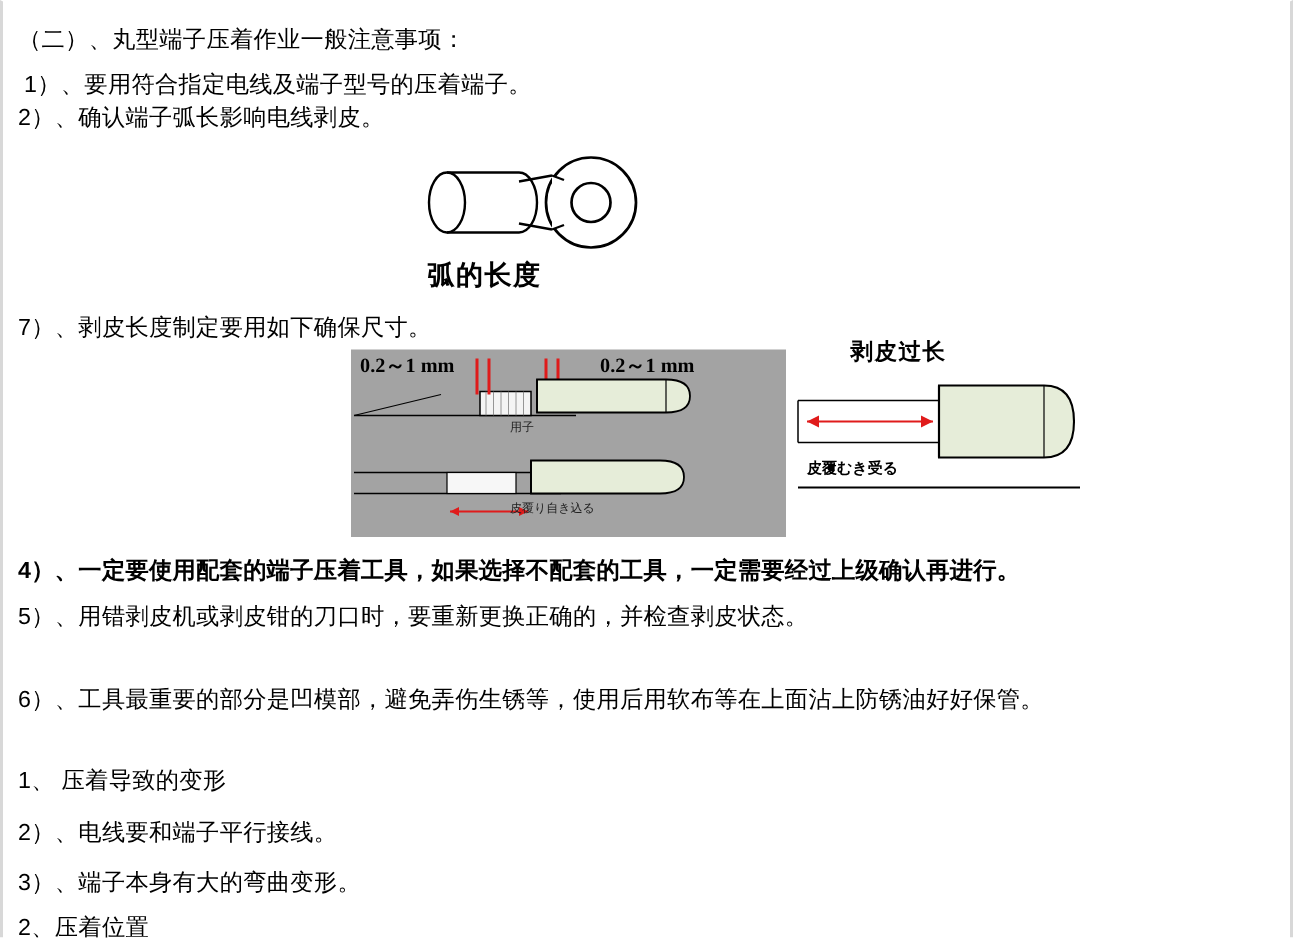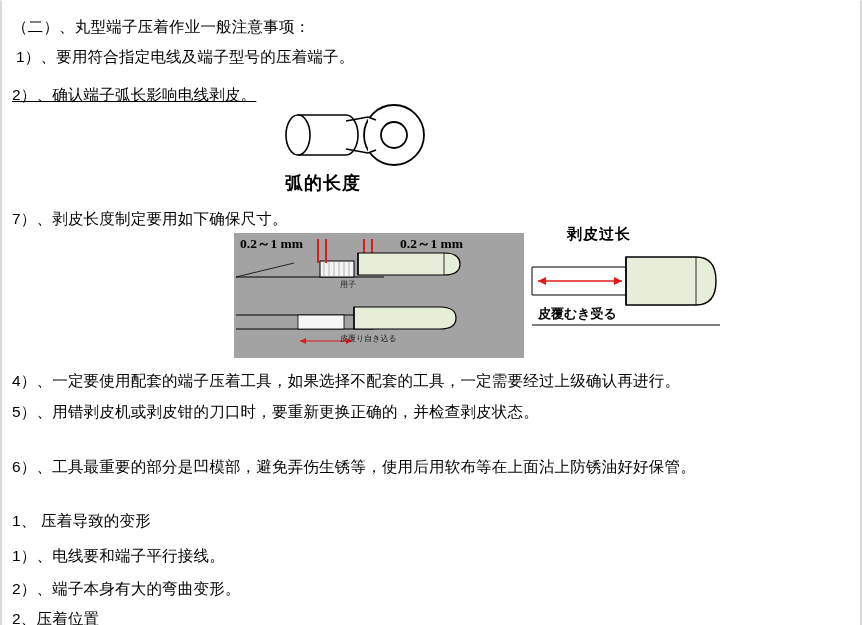--- a/index.html
+++ b/index.html
@@ -24,21 +24,21 @@
     border-right: 2px solid #d8d8d8;
     border-top: 1px solid #ffffff;
   }
   .line {
     font-size: 15.5px;
     line-height: 20px;
     white-space: nowrap;
     letter-spacing: 0.2px;
   }
   .bold {
-    font-weight: normal;
+    font-weight: bold;
   }
   .abs {
     position: absolute;
   }
   
   .fig1 {
     position: absolute;
     left: 270px;
     top: 92px;
     width: 180px;
@@ -87,35 +87,35 @@
   .fig3-caption {
     position: absolute;
     left: 565px;
     top: 224px;
     font-size: 15px;
     font-weight: bold;
     letter-spacing: 1px;
   }
   .fig3 .smalljp {
     position: absolute;
-    font-size: 13px;
+    font-size: 10px;
     font-weight: bold;
     white-space: nowrap;
   }
 </style>
 </head>
 <body>
 
 <div class="page">
 
   <div class="abs line" style="left:10px; top:16px;">（二）、丸型端子压着作业一般注意事项：</div>
 
   <div class="abs line" style="left:14px; top:46px;">1）、要用符合指定电线及端子型号的压着端子。</div>
 
-  <div class="abs line" style="left:10px; top:84px;text-decoration:underline;">2）、确认端子弧长影响电线剥皮。</div>
+  <div class="abs line" style="left:10px; top:68px;">2）、确认端子弧长影响电线剥皮。</div>
 
   <div class="fig1">
     <svg width="180" height="85" viewBox="0 0 180 85">
 
       <ellipse cx="26" cy="42" rx="12" ry="20" fill="#ffffff" stroke="#000000" stroke-width="1.6"></ellipse>
       <line x1="26" y1="22" x2="74" y2="22" stroke="#000000" stroke-width="1.6"></line>
       <line x1="26" y1="62" x2="74" y2="62" stroke="#000000" stroke-width="1.6"></line>
       <path d="M74 22 A 12 20 0 0 1 74 62" fill="none" stroke="#000000" stroke-width="1.6"></path>
 
       <path d="M74 28 L96 24" stroke="#000000" stroke-width="1.6" fill="none"></path>
@@ -194,17 +194,17 @@
     <div class="smalljp" style="left:8px; top:56px;">皮覆むき受る</div>
   </div>
 
   <div class="abs line bold" style="left:10px; top:370px;">4）、一定要使用配套的端子压着工具，如果选择不配套的工具，一定需要经过上级确认再进行。</div>
 
   <div class="abs line" style="left:10px; top:401px;">5）、用错剥皮机或剥皮钳的刀口时，要重新更换正确的，并检查剥皮状态。</div>
 
   <div class="abs line" style="left:10px; top:456px;">6）、工具最重要的部分是凹模部，避免弄伤生锈等，使用后用软布等在上面沾上防锈油好好保管。</div>
 
   <div class="abs line" style="left:10px; top:510px;">1、 压着导致的变形</div>
-  <div class="abs line" style="left:10px; top:545px;">1）、电线要和端子平行接线。</div>
-  <div class="abs line" style="left:10px; top:578px;">2）、端子本身有大的弯曲变形。</div>
+  <div class="abs line" style="left:10px; top:545px;">2）、电线要和端子平行接线。</div>
+  <div class="abs line" style="left:10px; top:578px;">3）、端子本身有大的弯曲变形。</div>
   <div class="abs line" style="left:10px; top:608px;">2、压着位置</div>
 
 </div>
 
 </body></html>

